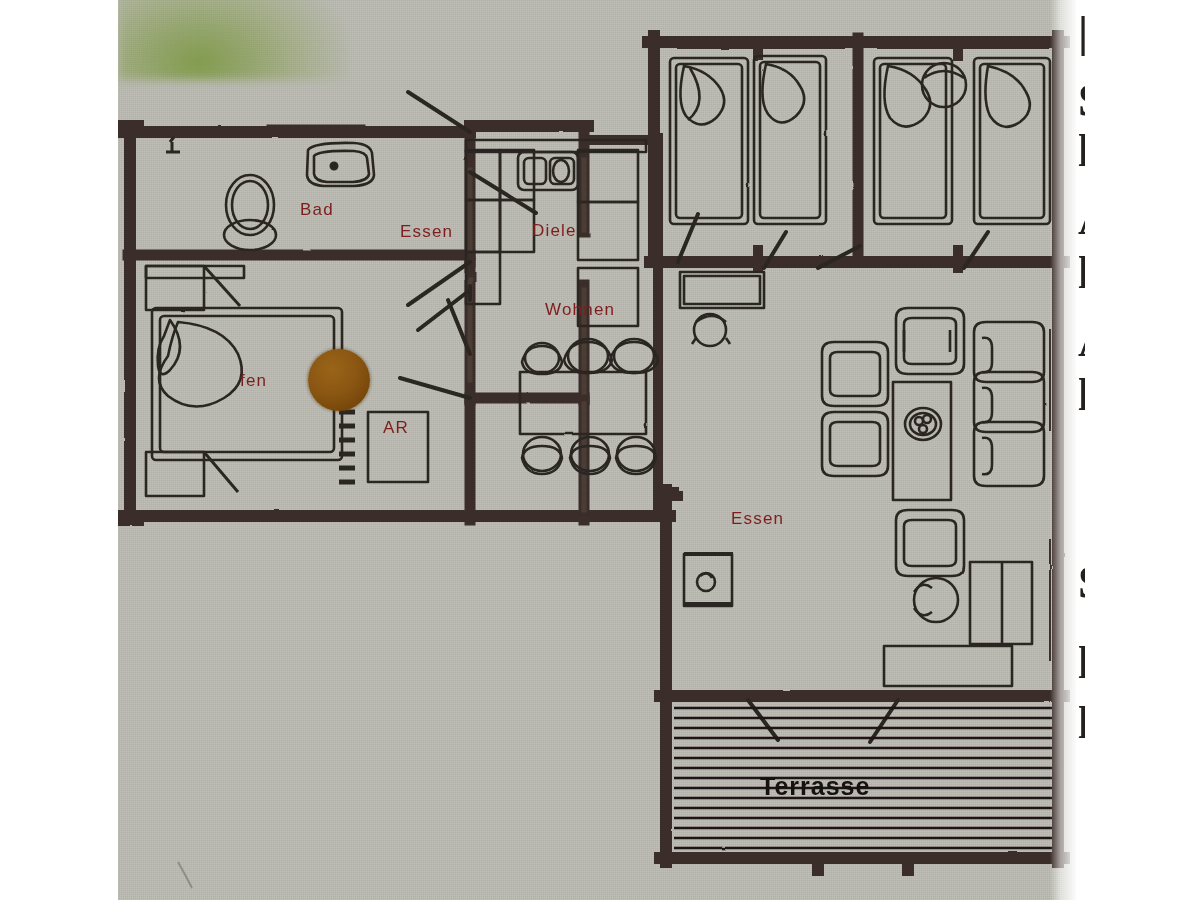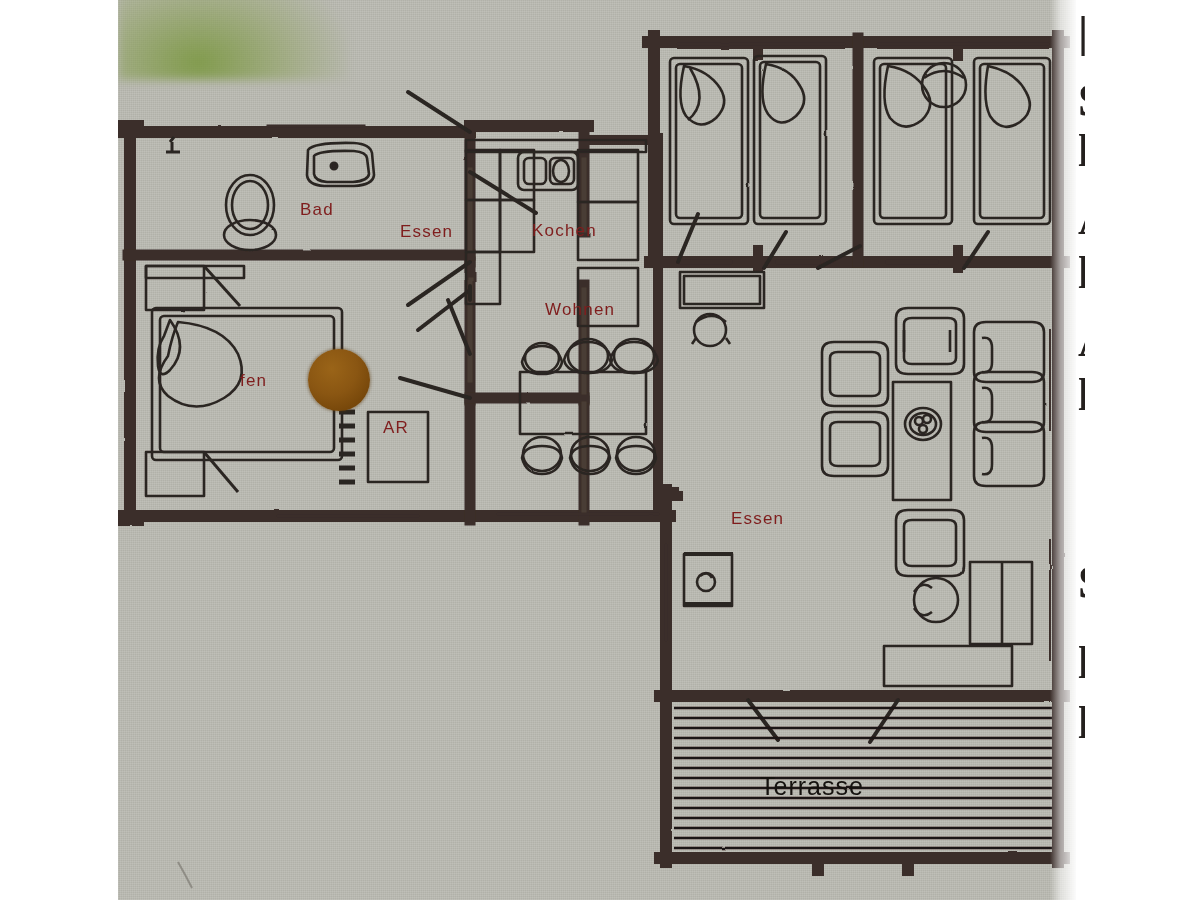--- a/index.html
+++ b/index.html
@@ -32,21 +32,21 @@
   .frag{position:absolute;left:2px;color:#24201e;font-weight:700;
         font-family:"Liberation Serif","DejaVu Serif",serif;overflow:hidden;}
 
   svg{position:absolute;left:0;top:0;}
 
   
   .lbl{position:absolute;color:#7f1d1d;white-space:nowrap;
        font-family:"Liberation Sans","DejaVu Sans",sans-serif;
        letter-spacing:1.2px;}
   .lbl.r{font-size:17px;}
-  .lbl.terr{font-size:25px;font-weight:400;letter-spacing:1px;color:#15120f;}
+  .lbl.terr{font-size:25px;font-weight:700;letter-spacing:1px;color:#15120f;}
 
   
   #stain{position:absolute;left:190px;top:349px;width:62px;height:62px;border-radius:50%;
      background:radial-gradient(circle at 38% 32%,#9a6418 0%,#8a5612 45%,#744509 80%,#5e3806 100%);
      box-shadow:0 0 3px 1px rgba(90,55,10,.45);}
 </style>
 </head>
 <body>
 
 <div id="stage">
@@ -373,21 +373,21 @@
         <path d="M542 858 L946 858" stroke-width="12"></path>
         <path d="M700 858 L700 870" stroke-width="12"></path>
         <path d="M790 858 L790 870" stroke-width="12"></path>
       </g>
 
       <path d="M60 862 q8 14 14 26" stroke="#6d6a62" stroke-width="2" fill="none" opacity=".55"></path>
     </svg>
 
     <div class="lbl r" style="left:182px;top:200px">Bad</div>
     <div class="lbl r" style="left:282px;top:222px">Essen</div>
-    <div class="lbl r" style="left:414px;top:221px">Kochen</div>
+    <div class="lbl r" style="left:414px;top:221px">Diele</div>
     <div class="lbl r" style="left:427px;top:300px">Wohnen</div>
     <div class="lbl r" style="left:122px;top:371px">fen</div>
     <div class="lbl r" style="left:265px;top:418px">AR</div>
     <div class="lbl r" style="left:613px;top:509px">Essen</div>
     <div class="lbl terr" style="left:642px;top:772px">Terrasse</div>
 
     <div id="stain"></div>
 
     <div id="fold"></div>
   </div>

